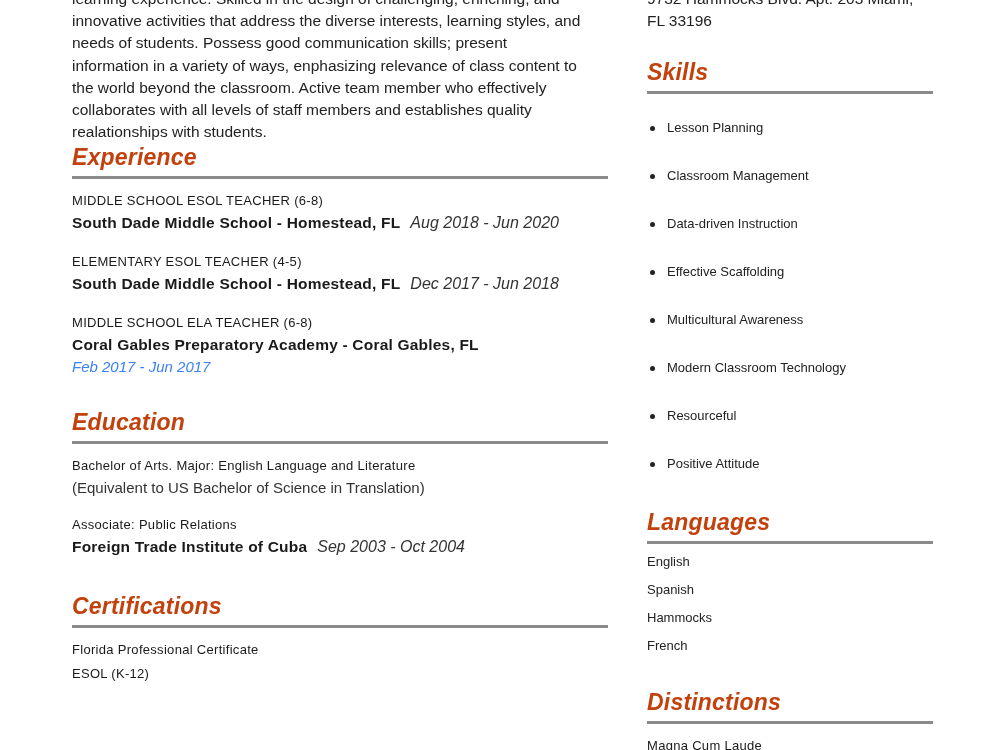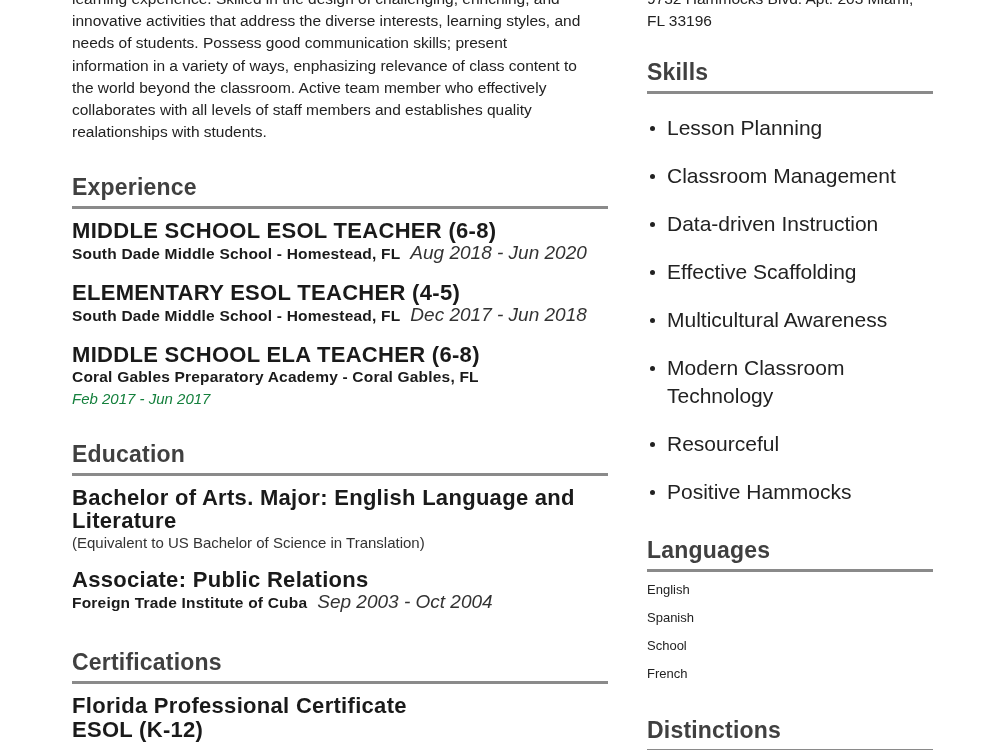--- a/index.html
+++ b/index.html
@@ -27,74 +27,75 @@
       top: -12px;
       width: 286px;
     }
     .summary {
       font-size: 15.5px;
       line-height: 22.2px;
       color: #222;
       margin: 0;
     }
     .section-title {
+      font-style: italic;
       font-weight: bold;
       font-size: 23px;
-      color: #404040;
+      color: #c2410c;
       margin: 0;
       padding-bottom: 5px;
       border-bottom: 3px solid #8a8a8a;
       line-height: 28px;
       letter-spacing: 0.2px;
     }
     .entry {
       margin-top: 12px;
     }
     .entry-title {
-      font-weight: bold;
-      font-size: 22px;
+      font-weight: normal;
+      font-size: 13px;
       line-height: 23px;
       color: #1a1a1a;
       letter-spacing: 0.3px;
     }
     .entry-sub {
       font-weight: bold;
       font-size: 15.5px;
       line-height: 22px;
       color: #1a1a1a;
       letter-spacing: 0.2px;
     }
     .date {
       font-style: italic;
       font-weight: normal;
-      font-size: 19px;
+      font-size: 16px;
       color: #333;
       margin-left: 10px;
       letter-spacing: 0;
     }
     .date-block {
       font-style: italic;
       font-size: 15px;
       line-height: 22px;
-      color: #15803d;
+      color: #3b82f6;
     }
     .note {
       font-size: 15px;
       line-height: 22px;
       color: #333;
     }
     ul.skills {
       list-style: none;
       margin: 0;
       padding: 0;
     }
     ul.skills li {
       position: relative;
       padding-left: 20px;
-      font-size: 21px;
+      font-size: 13px;
       line-height: 28px;
       color: #222;
       margin-top: 20px;
     }
     ul.skills li .bullet {
       position: absolute;
       left: 3px;
       top: 12px;
       width: 5px;
       height: 5px;
@@ -119,21 +120,21 @@
   <div class="summary">
     <div>learning experience. Skilled in the design of challenging, enriching, and</div>
     <div>innovative activities that address the diverse interests, learning styles,  and</div>
     <div>needs of students. Possess good communication skills; present</div>
     <div>information in a variety of ways, enphasizing relevance of class content to</div>
     <div>the world beyond the classroom. Active team member who effectively</div>
     <div>collaborates with all levels of staff members and establishes quality</div>
     <div>realationships with students.</div>
   </div>
 
-  <div style="margin-top:30px;">
+  <div style="">
     <h2 class="section-title">Experience</h2>
 
     <div class="entry" style="margin-top:10px;">
       <div class="entry-title">MIDDLE SCHOOL ESOL TEACHER (6-8)</div>
       <div class="entry-sub">
         <span>South Dade Middle School - Homestead, FL</span><span class="date">Aug 2018 - Jun 2020</span>
       </div>
     </div>
 
     <div class="entry" style="margin-top:16px;">
@@ -184,30 +185,30 @@
   <div style="margin-top:26px;">
     <h2 class="section-title">Skills</h2>
     <ul class="skills" style="margin-top:6px;">
       <li><span class="bullet"></span><span>Lesson Planning</span></li>
       <li><span class="bullet"></span><span>Classroom Management</span></li>
       <li><span class="bullet"></span><span>Data-driven Instruction</span></li>
       <li><span class="bullet"></span><span>Effective Scaffolding</span></li>
       <li><span class="bullet"></span><span>Multicultural Awareness</span></li>
       <li><span class="bullet"></span><span>Modern Classroom Technology</span></li>
       <li><span class="bullet"></span><span>Resourceful</span></li>
-      <li><span class="bullet"></span><span>Positive Hammocks</span></li>
+      <li><span class="bullet"></span><span>Positive Attitude</span></li>
     </ul>
   </div>
 
   <div style="margin-top:30px;">
     <h2 class="section-title">Languages</h2>
     <div style="margin-top:4px;">
       <div class="lang-item">English</div>
       <div class="lang-item">Spanish</div>
-      <div class="lang-item">School</div>
+      <div class="lang-item">Hammocks</div>
       <div class="lang-item">French</div>
     </div>
   </div>
 
   <div style="margin-top:28px;">
     <h2 class="section-title">Distinctions</h2>
     <div class="entry" style="margin-top:10px;">
       <div class="entry-title">Magna Cum Laude</div>
       <div class="entry-sub">
         <span>Homestead of Havana</span><span class="date">1997-06-01</span>

